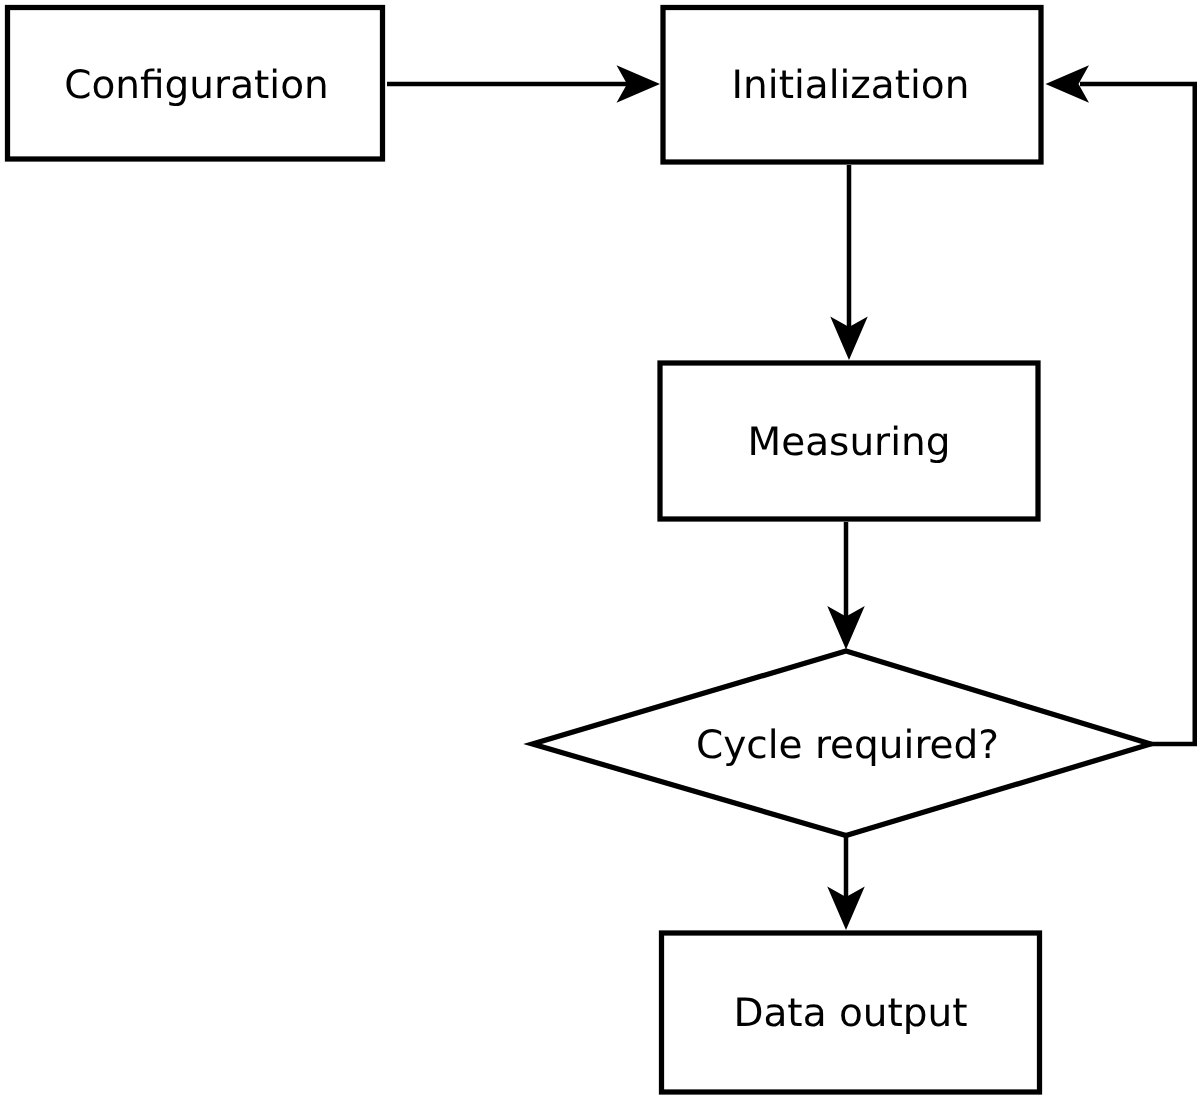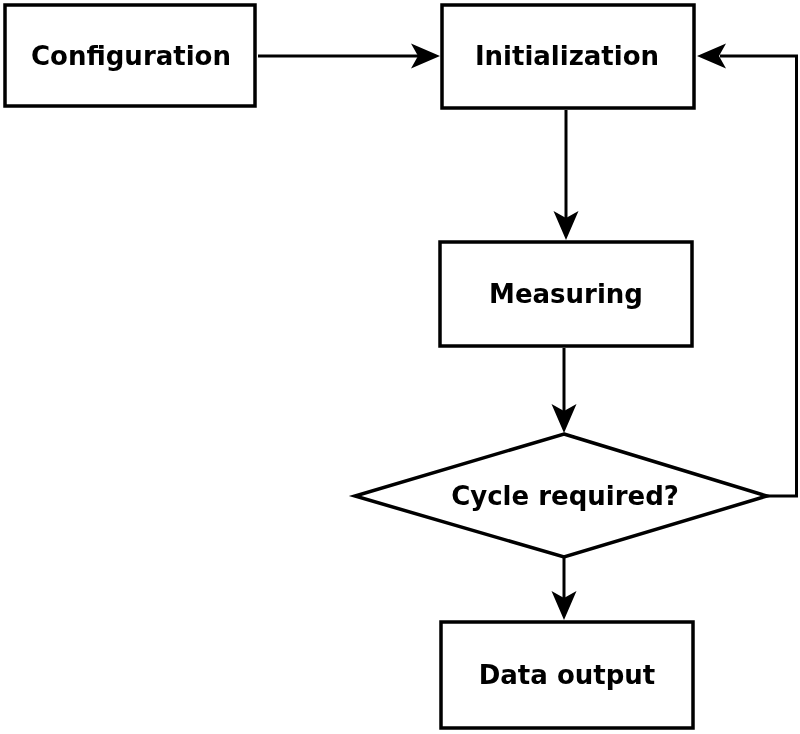--- a/index.html
+++ b/index.html
@@ -5,21 +5,20 @@
   html, body {
     margin: 0;
     padding: 0;
     background: #ffffff;
   }
   .canvas-wrap {
     width: 800px;
     height: 734px;
     position: relative;
     background: #ffffff;
-    font-weight: bold;
   }
   .node-box {
     fill: #ffffff;
     stroke: #000000;
     stroke-width: 3.5;
   }
   .connector {
     stroke: #000000;
     stroke-width: 3;
     fill: none;

